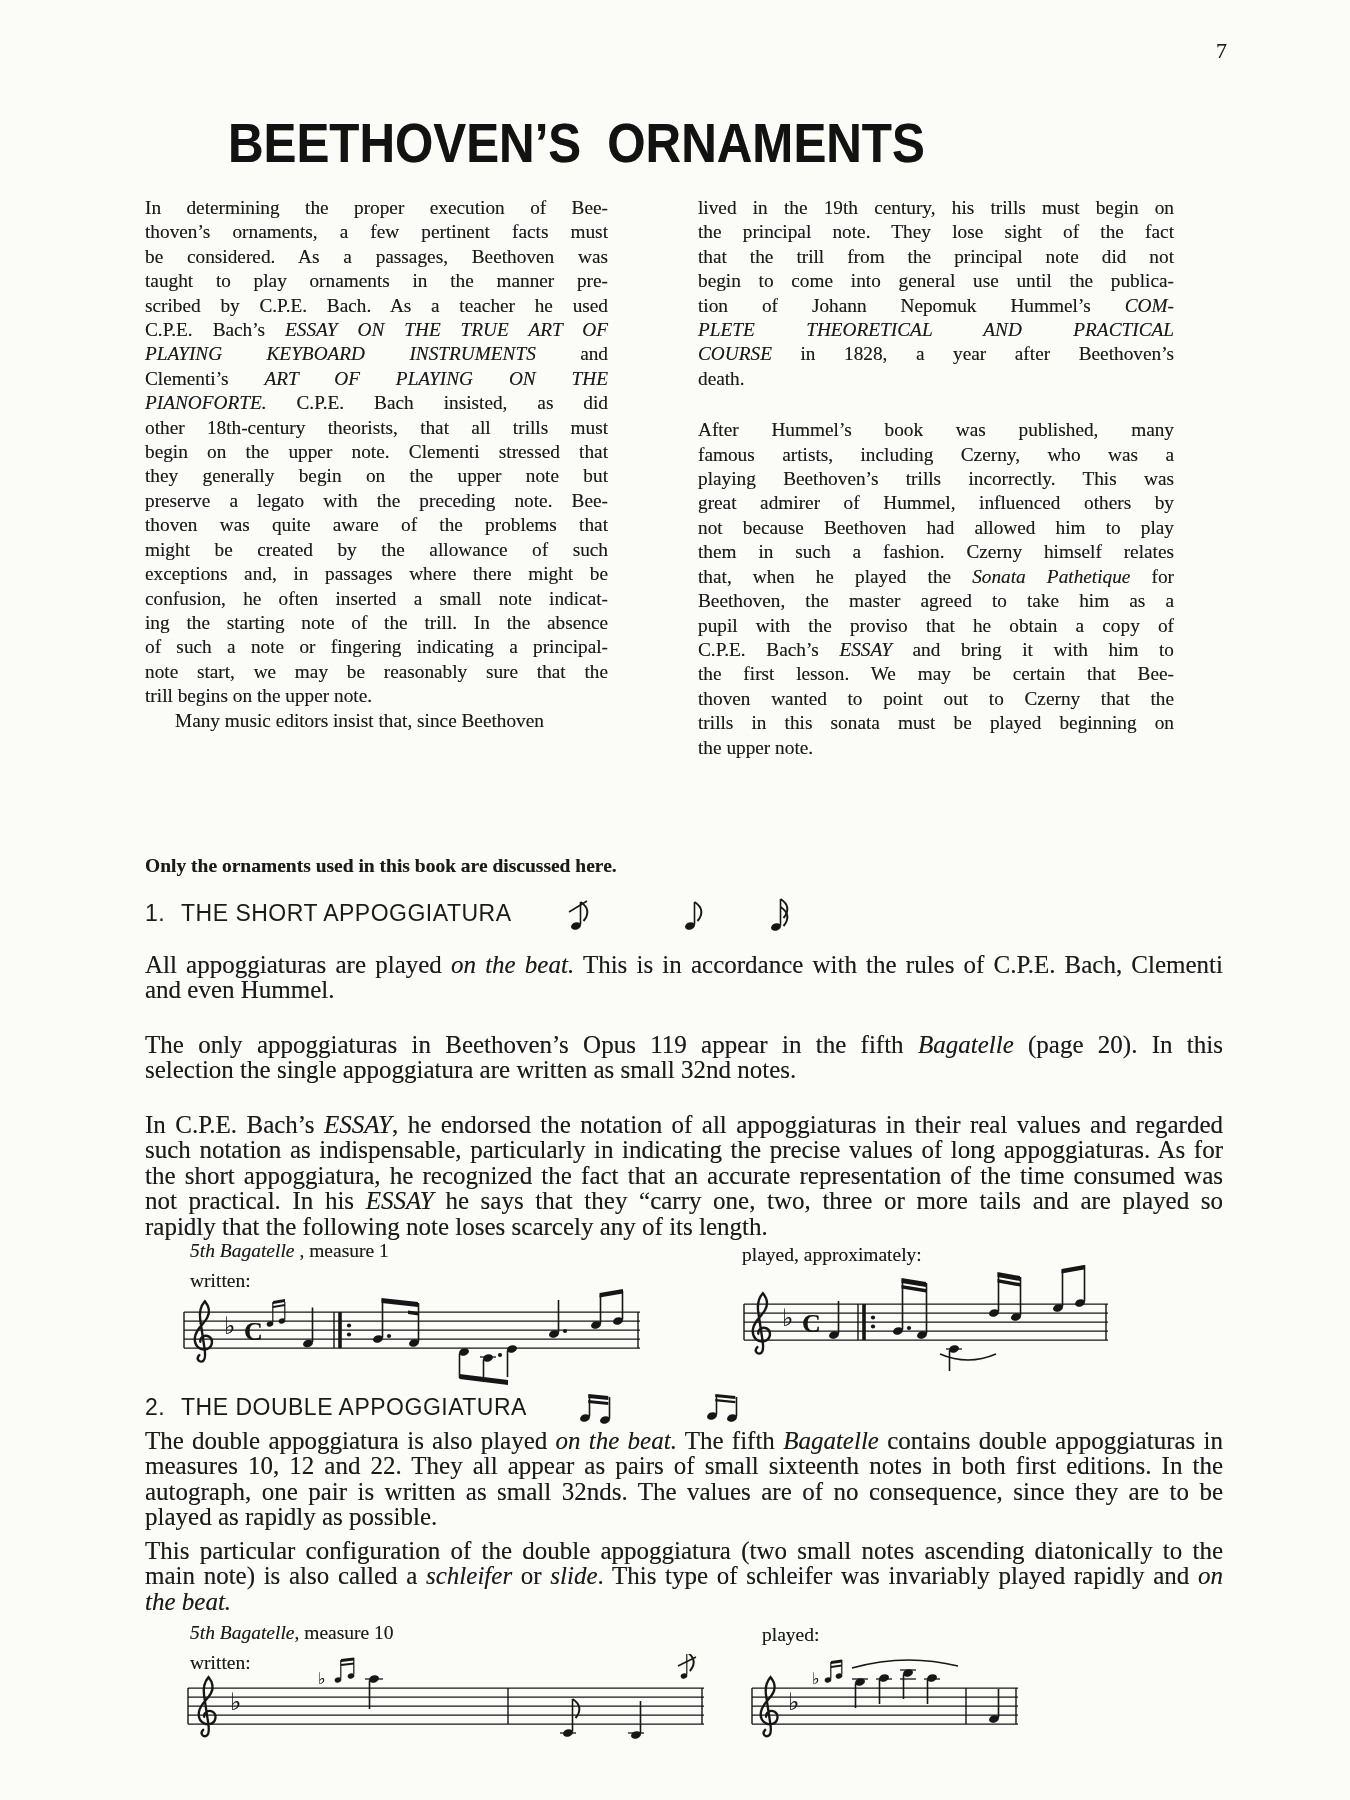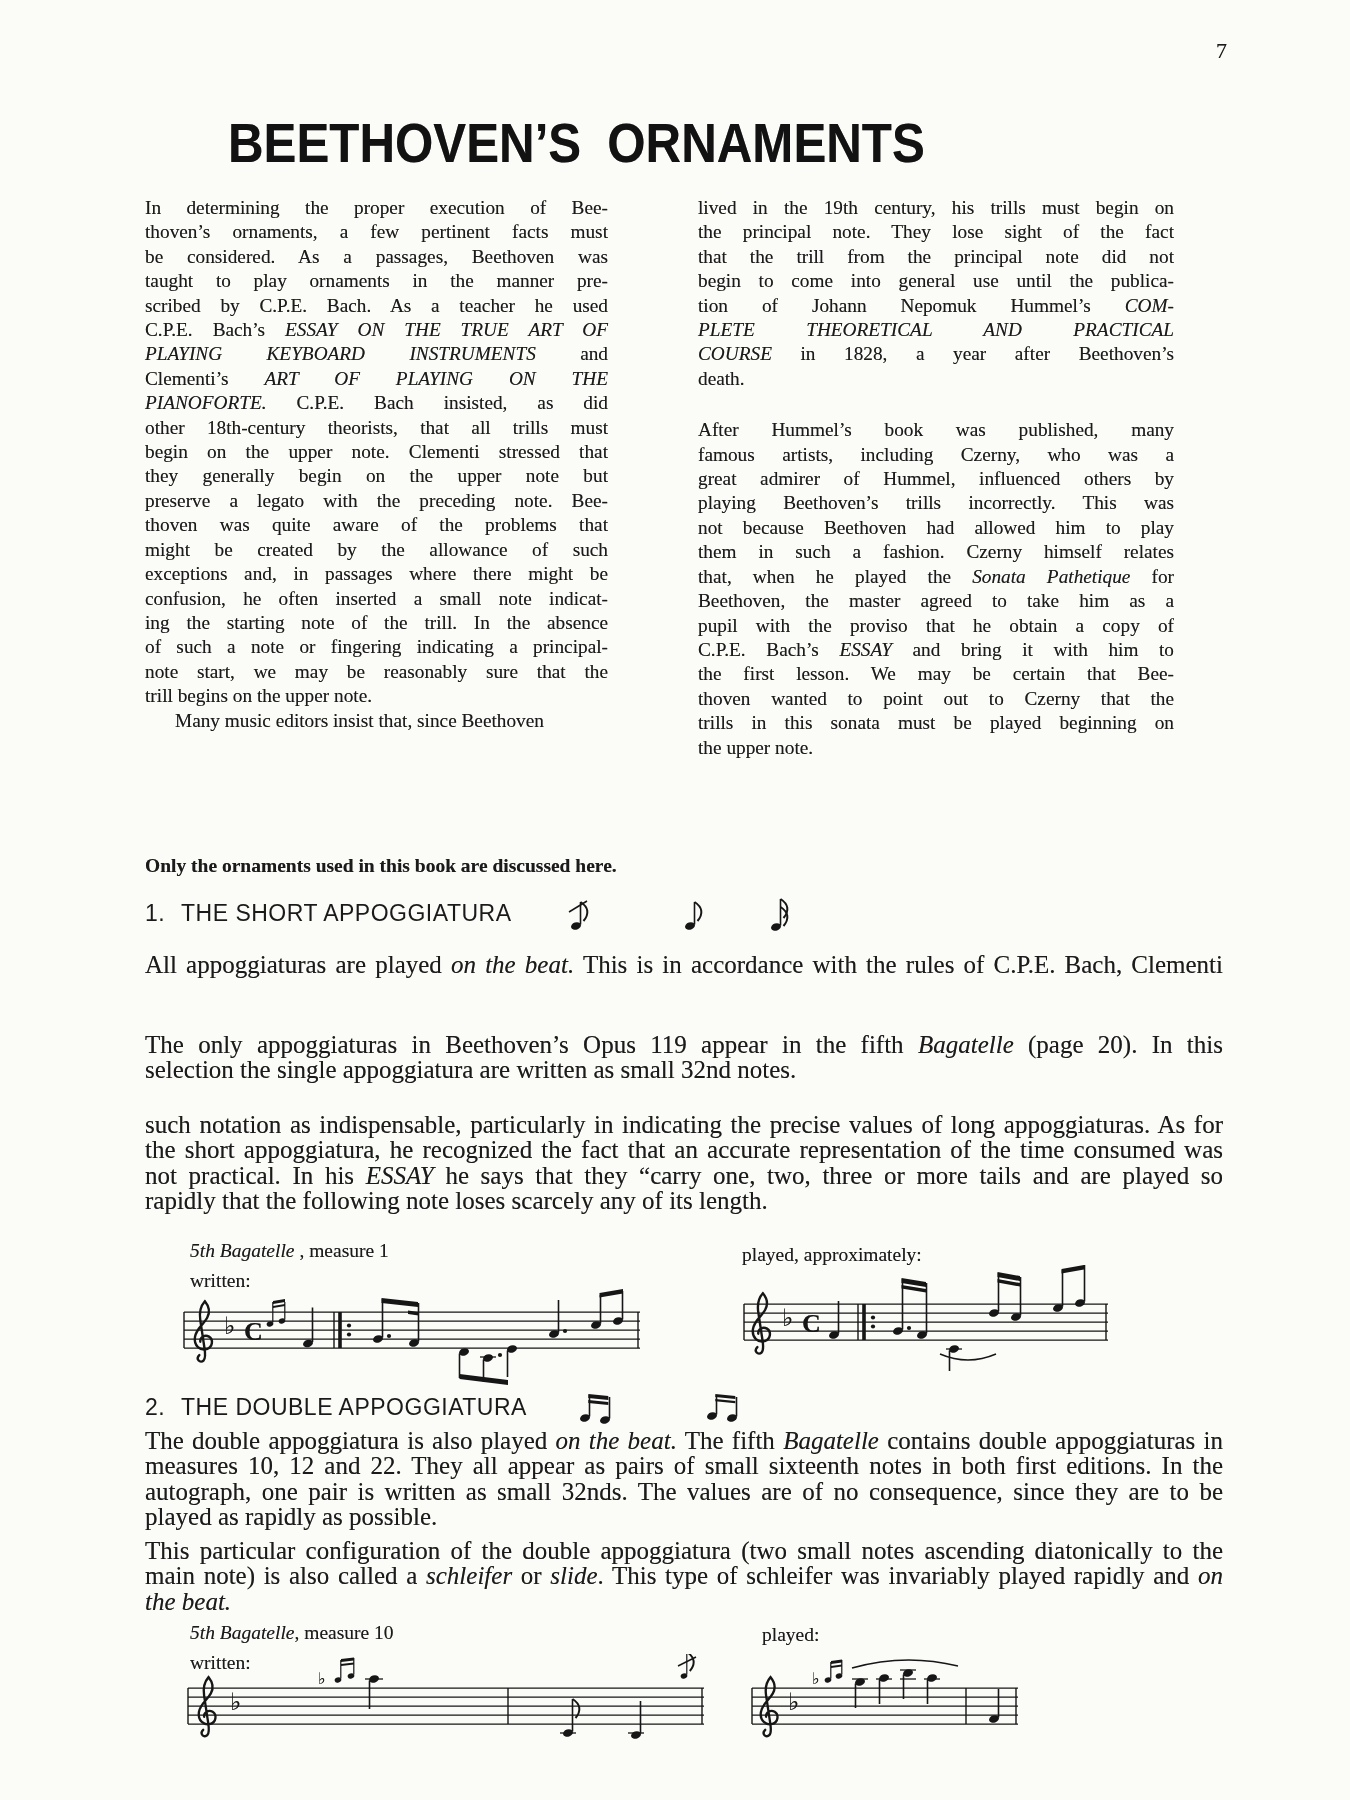--- a/index.html
+++ b/index.html
@@ -86,22 +86,22 @@
         <div class="ln jl">that the trill from the principal note did not</div>
         <div class="ln jl">begin to come into general use until the publica-</div>
         <div class="ln jl">tion of Johann Nepomuk Hummel’s <i>COM-</i></div>
         <div class="ln jl"><i>PLETE THEORETICAL AND PRACTICAL</i></div>
         <div class="ln jl"><i>COURSE</i> in 1828, a year after Beethoven’s</div>
         <div class="ln last">death.</div>
       </div>
       <div class="pblock gap">
         <div class="ln jl">After Hummel’s book was published, many</div>
         <div class="ln jl">famous artists, including Czerny, who was a</div>
+        <div class="ln jl">playing Beethoven’s trills incorrectly. This was</div>
         <div class="ln jl">great admirer of Hummel, influenced others by</div>
-        <div class="ln jl">playing Beethoven’s trills incorrectly. This was</div>
         <div class="ln jl">not because Beethoven had allowed him to play</div>
         <div class="ln jl">them in such a fashion. Czerny himself relates</div>
         <div class="ln jl">that, when he played the <i>Sonata Pathetique</i> for</div>
         <div class="ln jl">Beethoven, the master agreed to take him as a</div>
         <div class="ln jl">pupil with the proviso that he obtain a copy of</div>
         <div class="ln jl">C.P.E. Bach’s <i>ESSAY</i> and bring it with him to</div>
         <div class="ln jl">the first lesson. We may be certain that Bee-</div>
         <div class="ln jl">thoven wanted to point out to Czerny that the</div>
         <div class="ln jl">trills in this sonata must be played beginning on</div>
         <div class="ln last">the upper note.</div>
@@ -128,30 +128,32 @@
         <ellipse cx="8" cy="36" rx="5.1" ry="3.7" transform="rotate(-18 8 36)" fill="#161616" stroke="#161616" stroke-width="0"></ellipse>
         <line x1="12.5" x2="12.5" y1="34.5" y2="8" stroke="#161616" stroke-width="1.6"></line>
         <path d="M12.5 8 C 20.5 13 21.5 20 15.5 27" fill="none" stroke="#161616" stroke-width="2"></path>
         <path d="M12.5 16 C 20.5 21 21.5 28 15.5 35" fill="none" stroke="#161616" stroke-width="2"></path>
       </svg>
   </div>
 
   <div class="para" id="p1">
       <div class="pblock">
         <div class="ln jl">All appoggiaturas are played <i>on the beat.</i> This is in accordance with the rules of C.P.E. Bach, Clementi</div>
+        <div class="ln last">and even Hummel.</div>
       </div>
     </div>
   <div class="para" id="p2">
       <div class="pblock">
         <div class="ln jl">The only appoggiaturas in Beethoven’s Opus 119 appear in the fifth <i>Bagatelle</i> (page 20). In this</div>
         <div class="ln last">selection the single appoggiatura are written as small 32nd notes.</div>
       </div>
     </div>
   <div class="para" id="p3">
       <div class="pblock">
+        <div class="ln jl">In C.P.E. Bach’s <i>ESSAY</i>, he endorsed the notation of all appoggiaturas in their real values and regarded</div>
         <div class="ln jl">such notation as indispensable, particularly in indicating the precise values of long appoggiaturas. As for</div>
         <div class="ln jl">the short appoggiatura, he recognized the fact that an accurate representation of the time consumed was</div>
         <div class="ln jl">not practical. In his <i>ESSAY</i> he says that they “carry one, two, three or more tails and are played so</div>
         <div class="ln last">rapidly that the following note loses scarcely any of its length.</div>
       </div>
     </div>
 
   <div class="cap" id="ex1capL">
     <div><i>5th Bagatelle</i> , measure 1</div>
     <div>written:</div>

